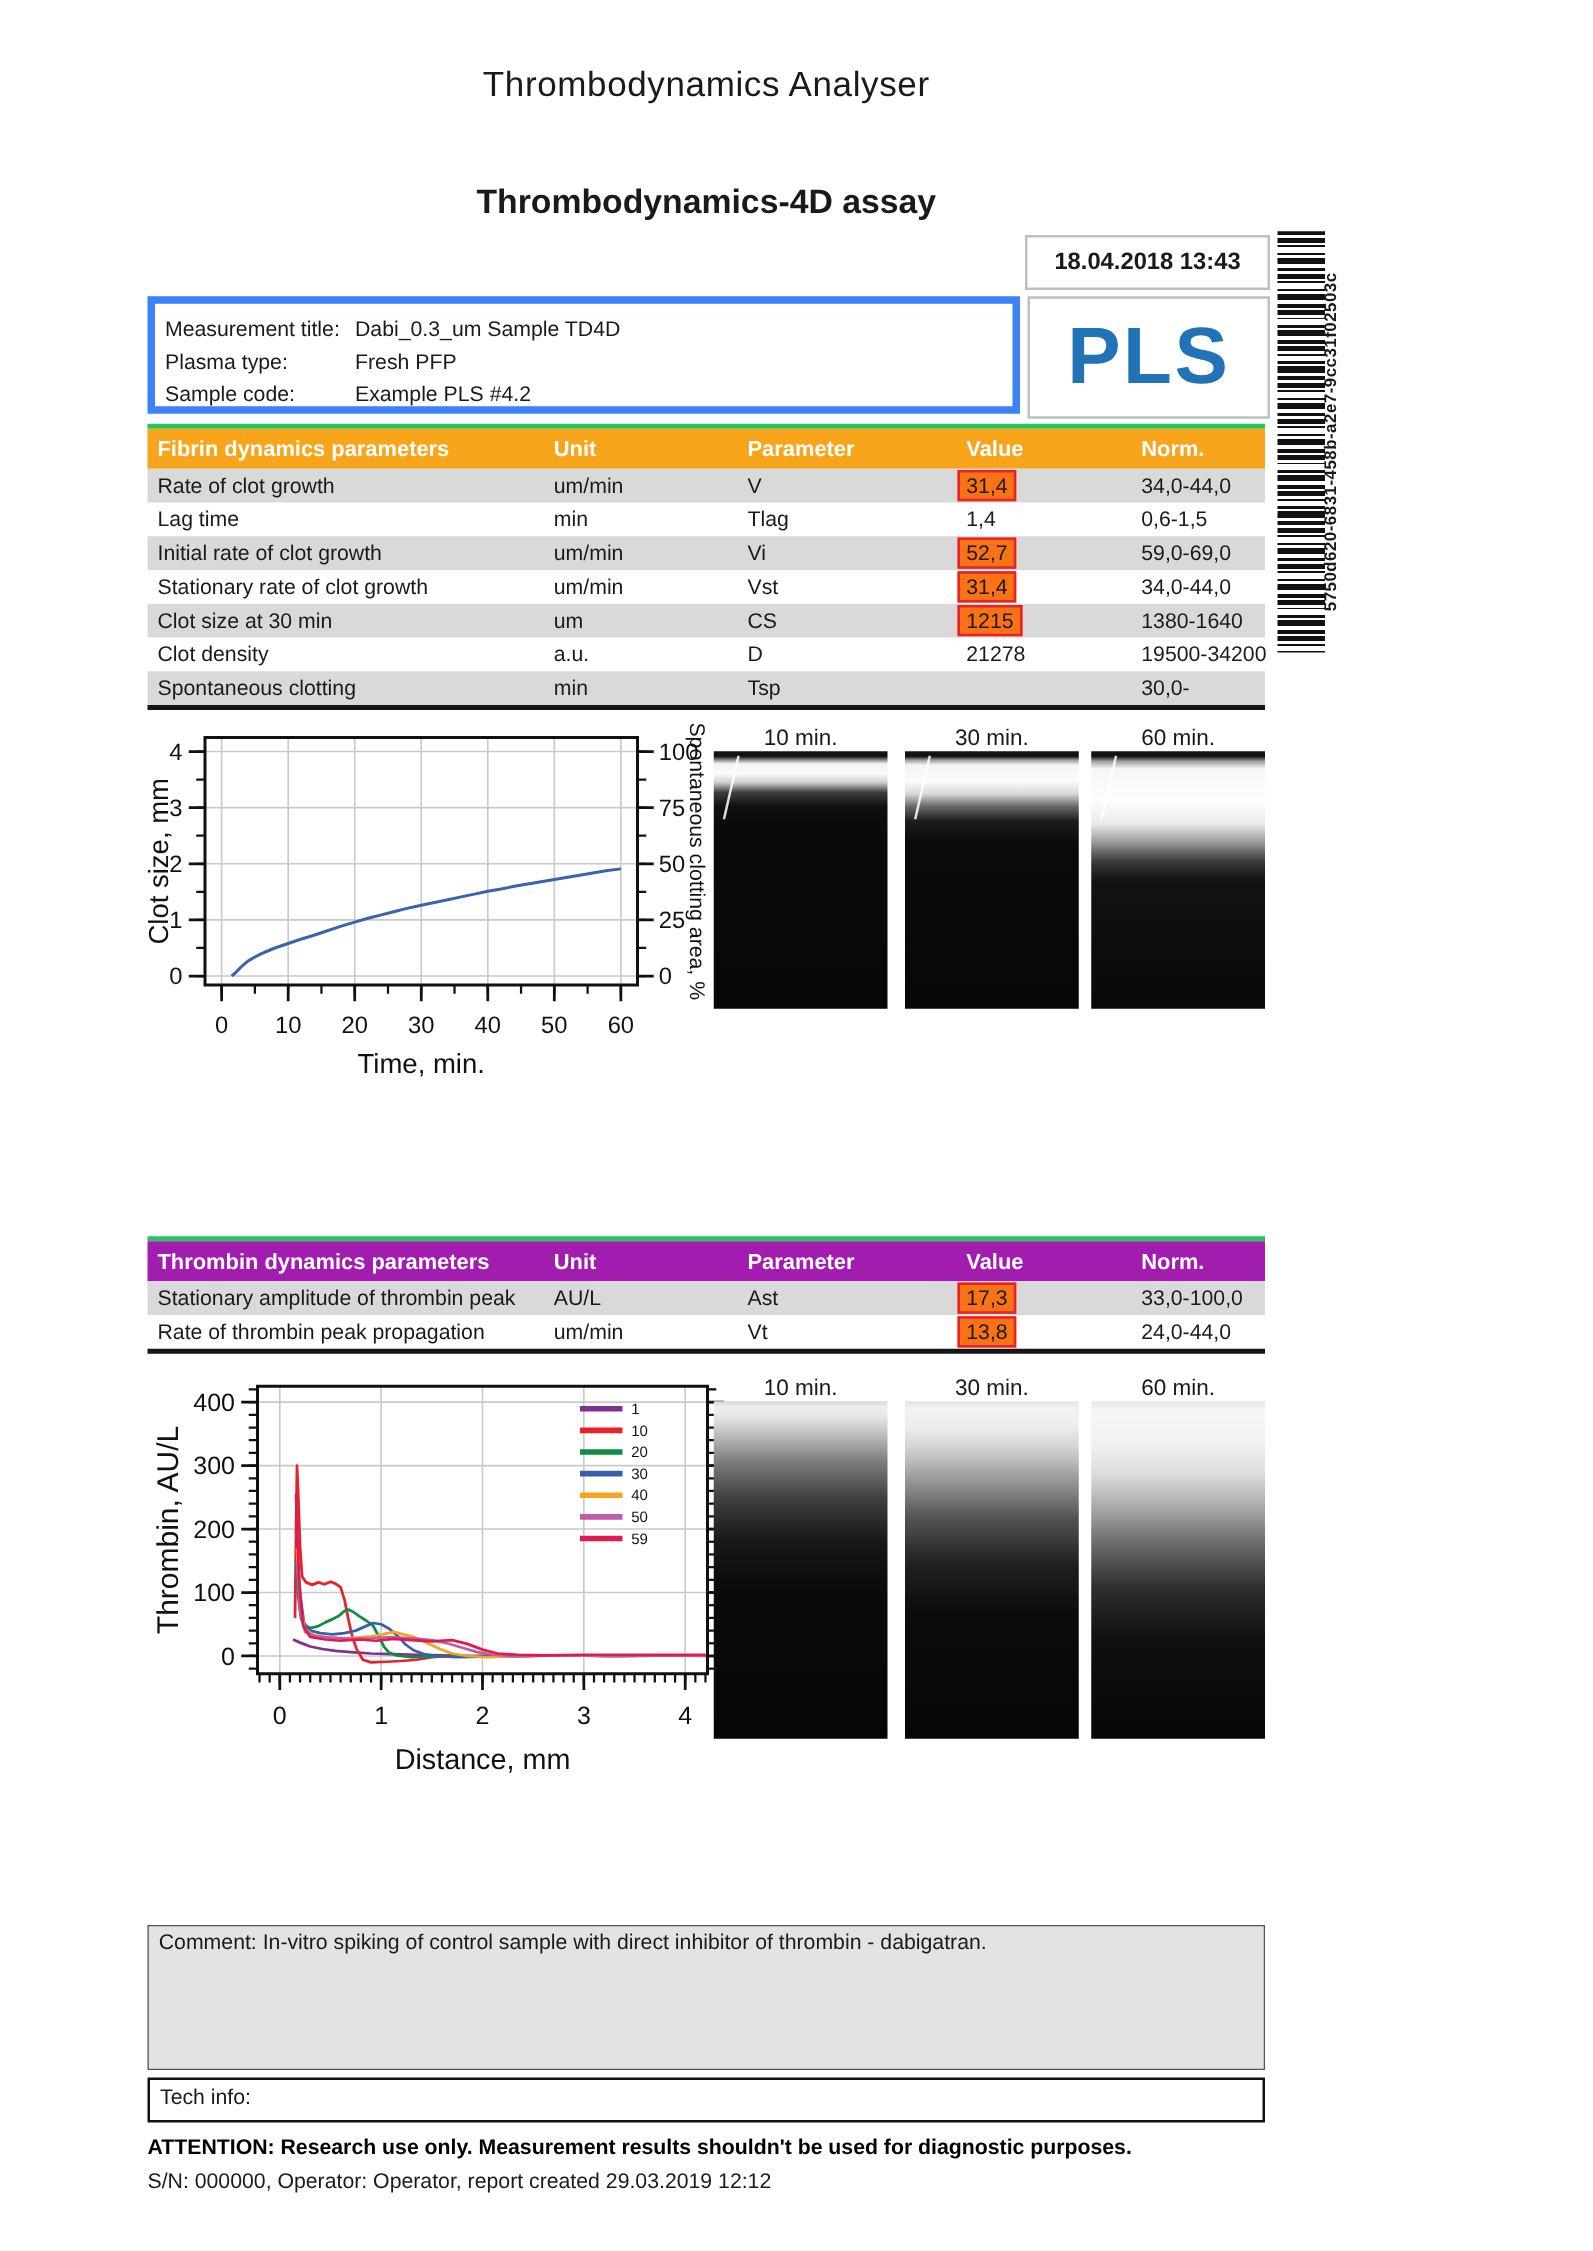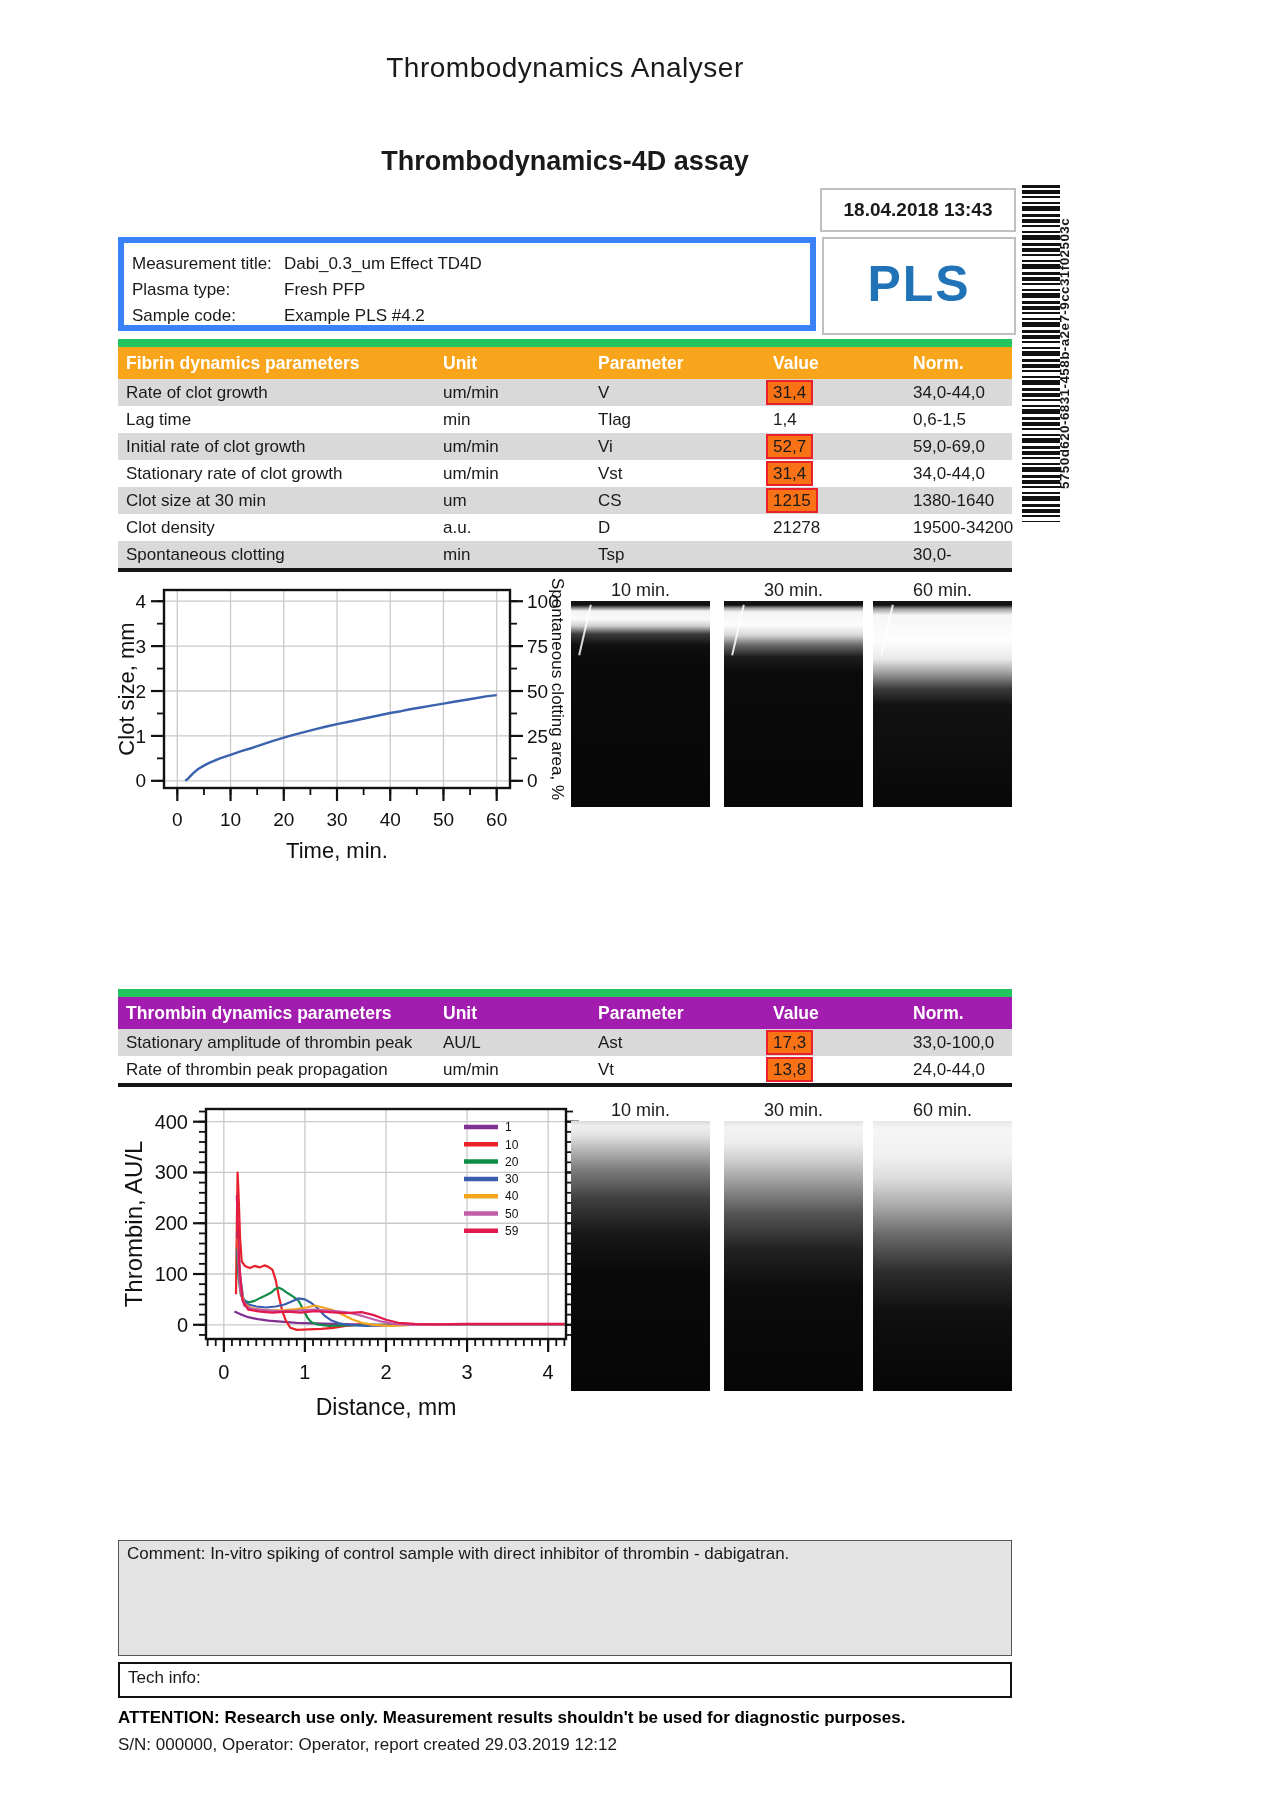--- a/index.html
+++ b/index.html
@@ -12,31 +12,31 @@
             font-size:27px;font-weight:bold;}
 
   .date-box{position:absolute;left:820px;top:188px;width:192px;height:40px;
             border:2px solid #bfbfbf;line-height:40px;text-align:center;
             font-size:19px;font-weight:bold;}
   .info-box{position:absolute;left:118px;top:237px;width:698px;height:94px;
             border:6px solid #3b82f6;padding:8px 0 0 8px;box-sizing:border-box;}
   .info-row{display:grid;grid-template-columns:152px auto;font-size:17px;line-height:26px;white-space:nowrap;}
   .pls-box{position:absolute;left:822px;top:237px;width:190px;height:94px;
            border:2px solid #bfbfbf;text-align:center;line-height:90px;}
-  .pls-box span{font-size:50px;font-weight:bold;color:#2173B8;letter-spacing:2px;}
+  .pls-box span{font-size:64px;font-weight:bold;color:#2173B8;letter-spacing:2px;}
 
   .barcode-bars{position:absolute;left:1022px;top:185px;width:38px;height:337px;
     background:repeating-linear-gradient(180deg,#111 0 3px,#fff 3px 5px,#111 5px 9px,#fff 9px 11px,
       #111 11px 12.5px,#fff 12.5px 17px,#111 17px 19px,#fff 19px 21px,#111 21px 26px,#fff 26px 29px);}
   .barcode-text{position:absolute;left:1058px;top:185px;height:337px;
     writing-mode:vertical-rl;transform:rotate(180deg);line-height:1;
     font-size:13.5px;font-weight:bold;letter-spacing:0.4px;text-align:center;}
 
   .ptable{position:absolute;left:118px;width:894px;
-          border-top:8px solid #22c55e;border-bottom:4px solid #161616;}
+          border-top:4px solid #22c55e;border-bottom:4px solid #161616;}
   .fibrin{top:339px;}
   .thrombin{top:989px;}
   .pt-row{display:grid;grid-template-columns:317px 155px 175px 140px 107px;align-items:center;}
   .pt-head{height:32px;font-weight:bold;color:#fff;font-size:17.5px;}
   .fibrin .pt-head{background:#F9A51B;}
   .thrombin .pt-head{background:#a21caf;}
   .pt-body .pt-row{height:27px;font-size:17px;}
   .pt-row.alt{background:#D9D9D9;}
   .cell{padding-left:8px;white-space:nowrap;}
   .flag{display:inline-block;border:2.5px solid #E8212B;background:#f97316;
@@ -73,21 +73,21 @@
 <div class="page">
 
   <div class="title">Thrombodynamics Analyser</div>
   <div class="subtitle">Thrombodynamics-4D assay</div>
 
   <div class="date-box">18.04.2018 13:43</div>
 
   <div class="info-box">
     <div class="info-row">
       <span>Measurement title:</span>
-      <span>Dabi_0.3_um Effect TD4D</span>
+      <span>Dabi_0.3_um Sample TD4D</span>
     </div>
     <div class="info-row">
       <span>Plasma type:</span>
       <span>Fresh PFP</span>
     </div>
     <div class="info-row">
       <span>Sample code:</span>
       <span>Example PLS #4.2</span>
     </div>
   </div>

